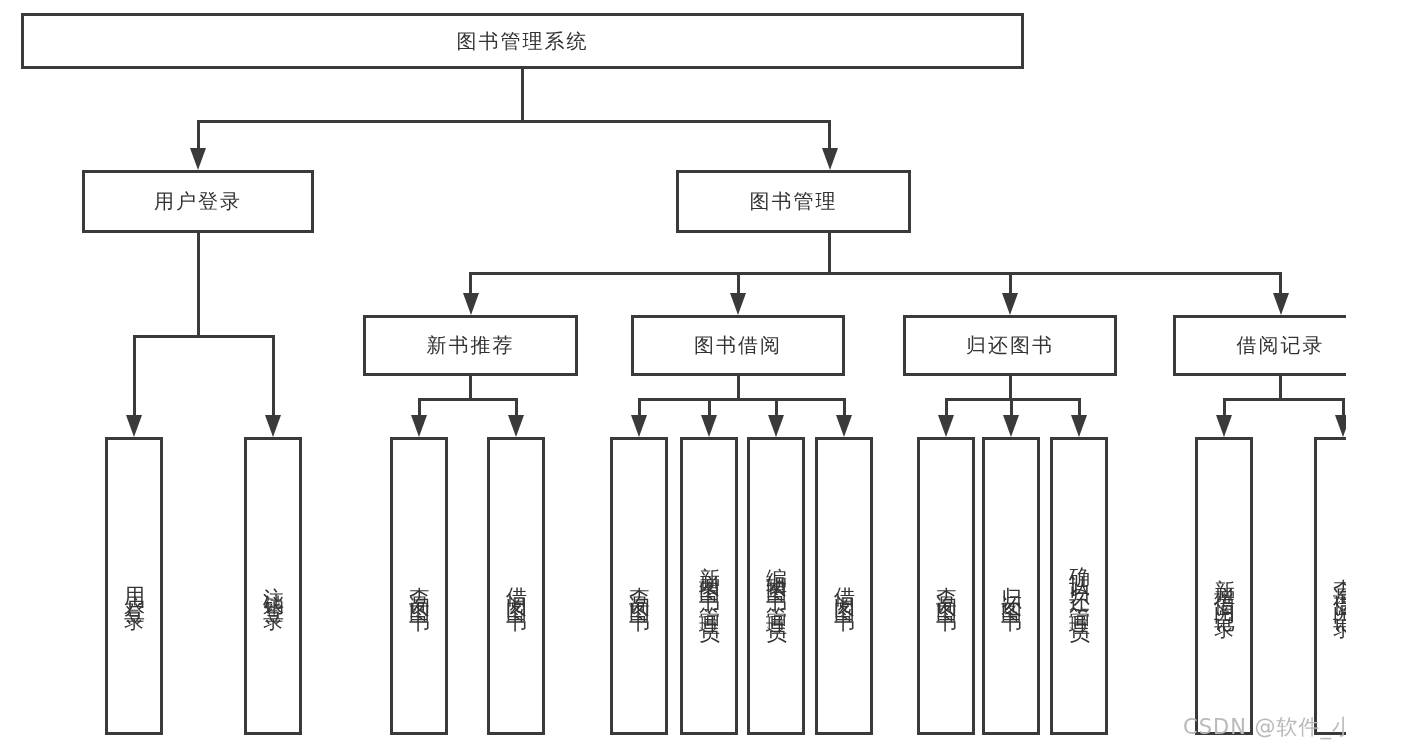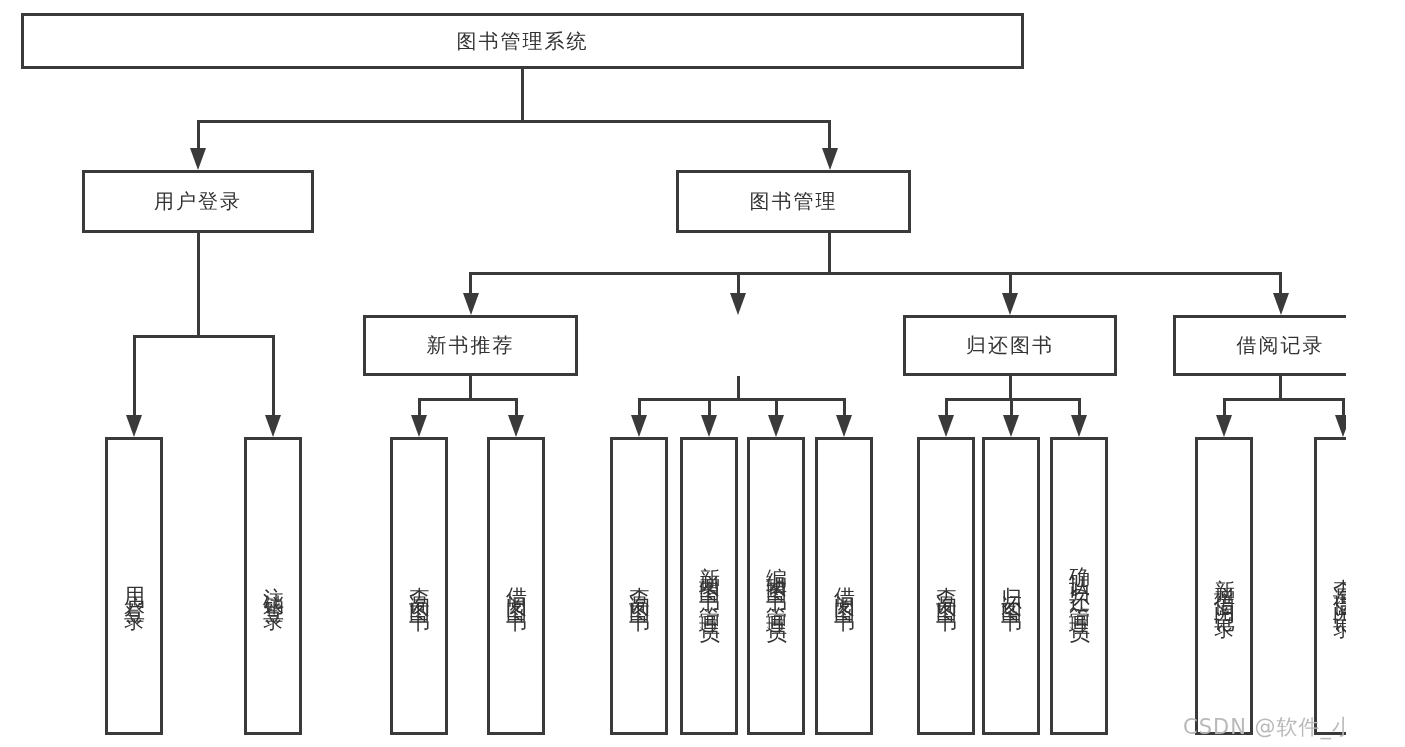--- a/index.html
+++ b/index.html
@@ -60,20 +60,23 @@
 
   <div class="node h" style="left:82px; top:170px; width:232px; height:63px;">
     <span>用户登录</span>
   </div>
   <div class="node h" style="left:676px; top:170px; width:235px; height:63px;">
     <span>图书管理</span>
   </div>
 
   <div class="node h" style="left:363px; top:315px; width:215px; height:61px;">
     <span>新书推荐</span>
+  </div>
+  <div class="node h" style="left:631px; top:315px; width:214px; height:61px;">
+    <span>图书借阅</span>
   </div>
   <div class="node h" style="left:903px; top:315px; width:214px; height:61px;">
     <span>归还图书</span>
   </div>
   <div class="node h" style="left:1173px; top:315px; width:215px; height:61px;">
     <span>借阅记录</span>
   </div>
 
   <div class="node v" style="left:105px; top:437px; width:58px; height:298px;">
     <span>用户登录</span>

